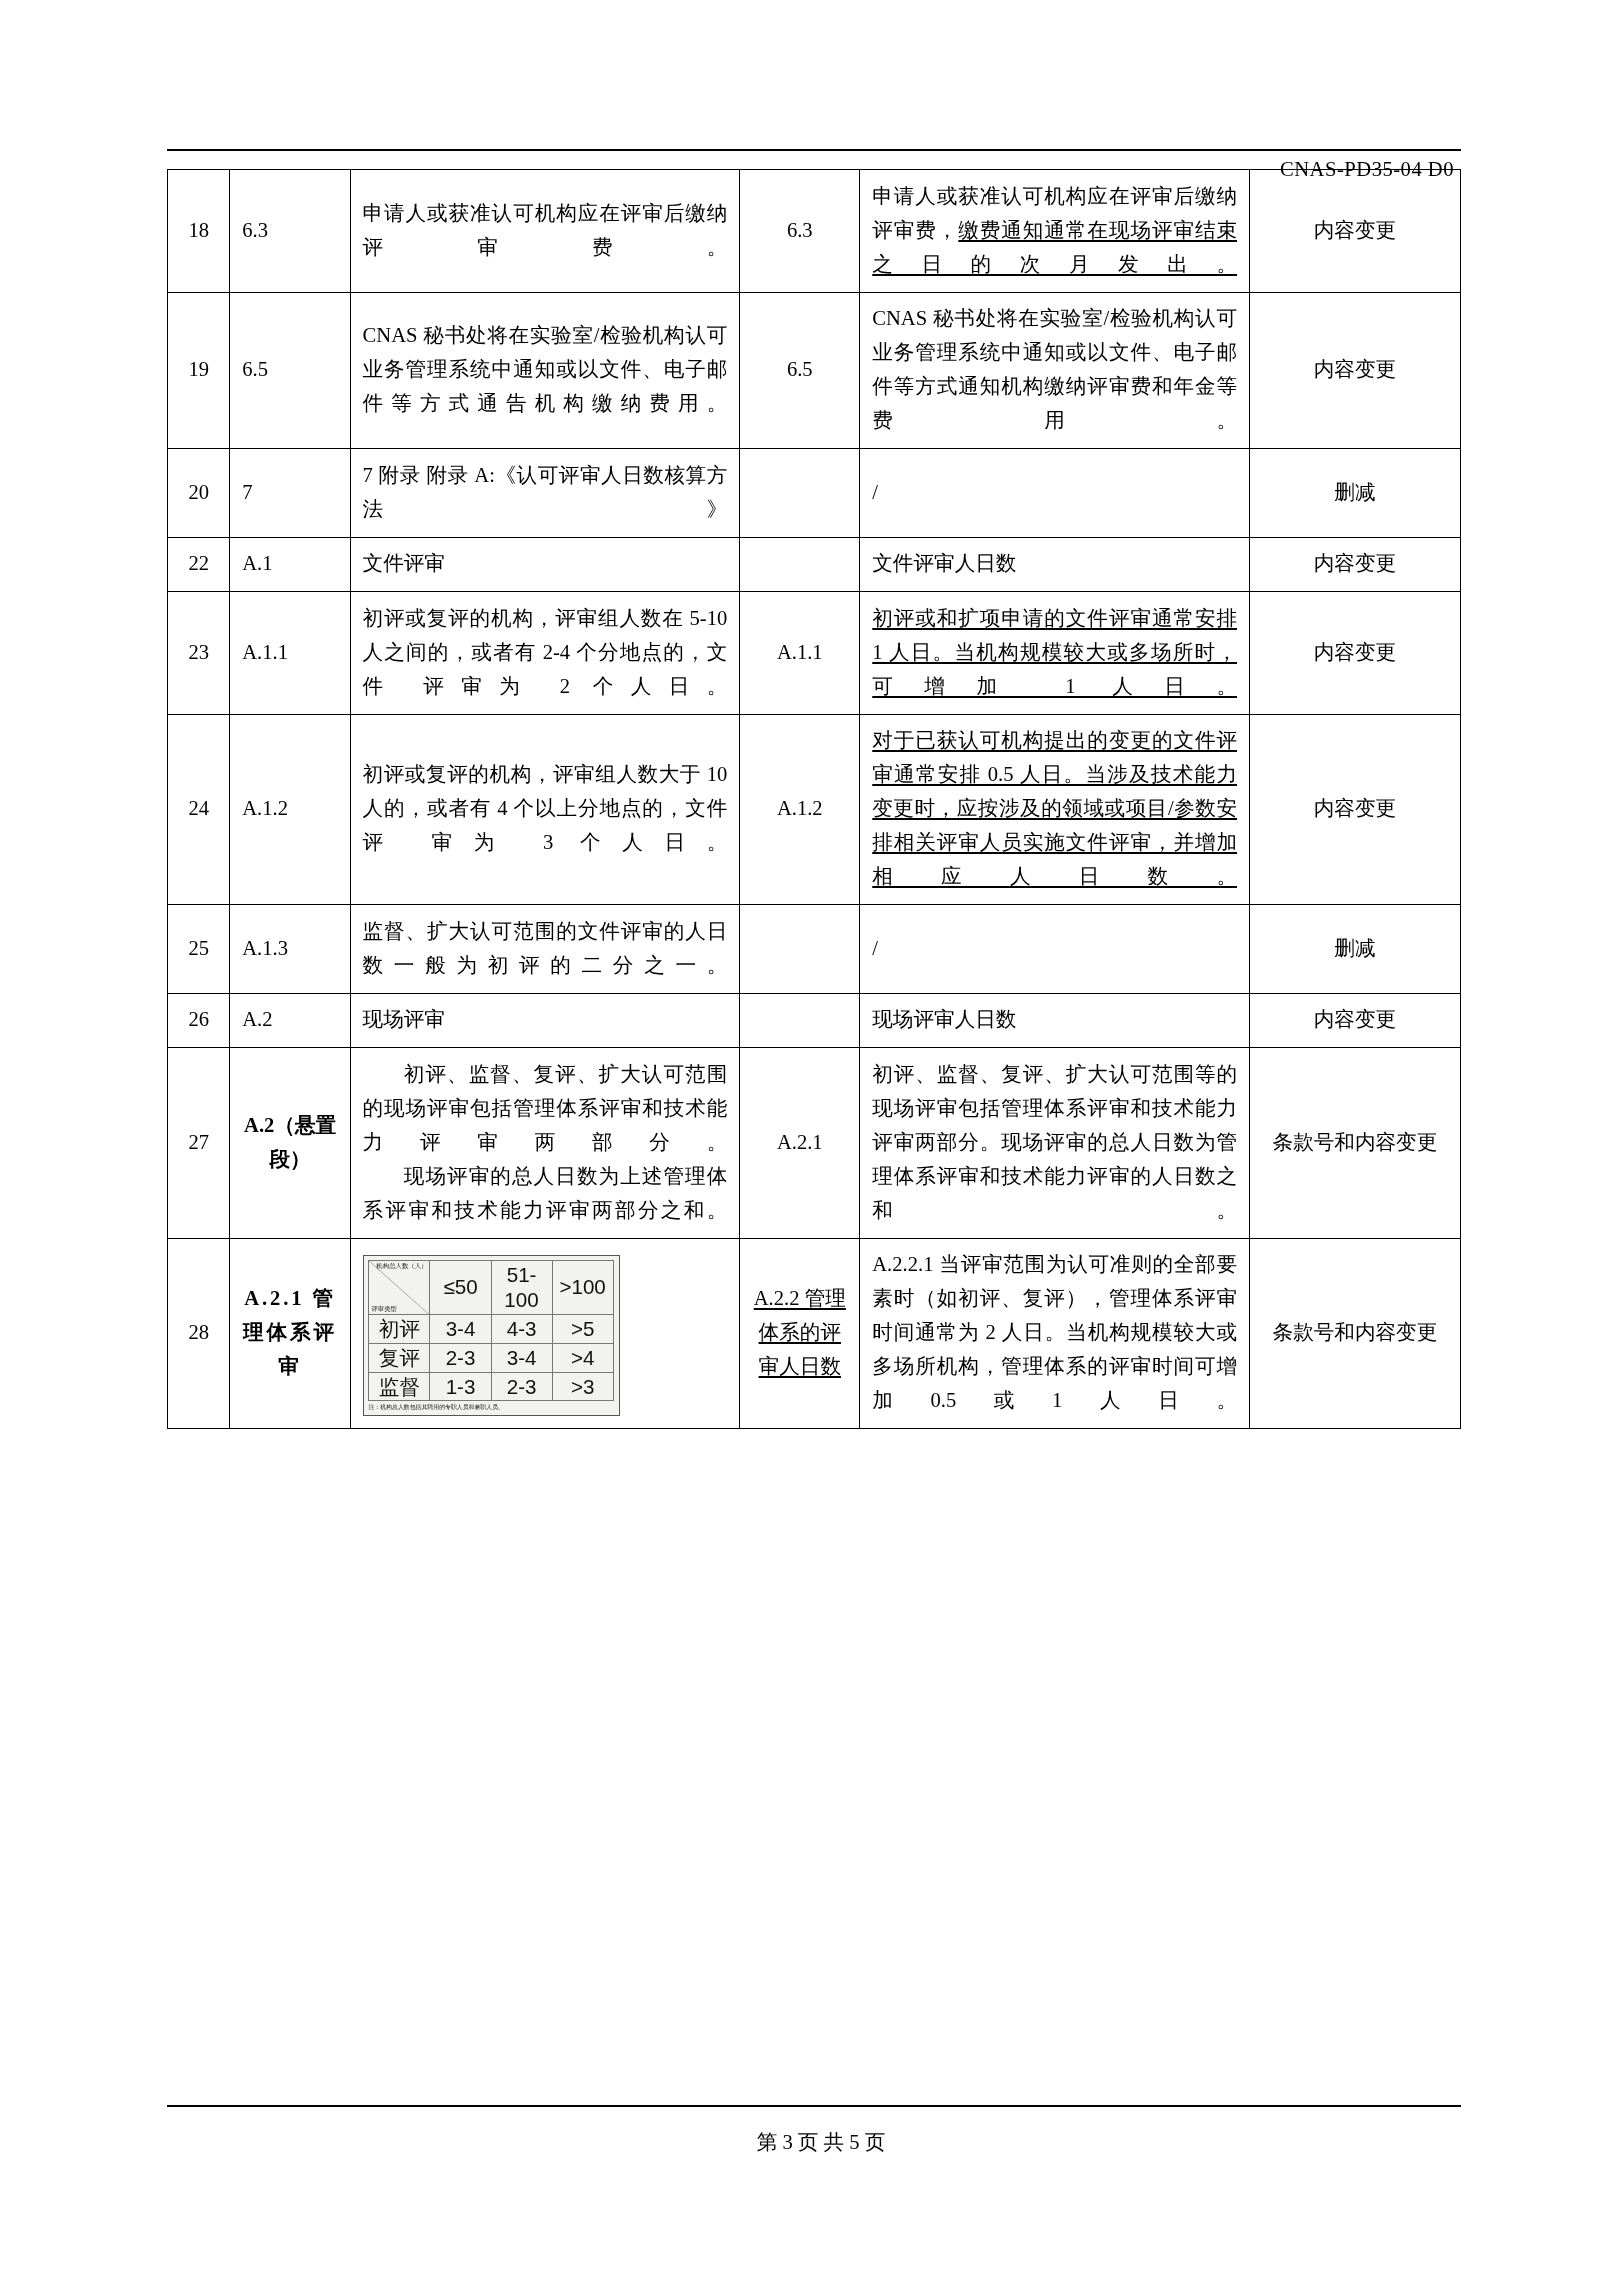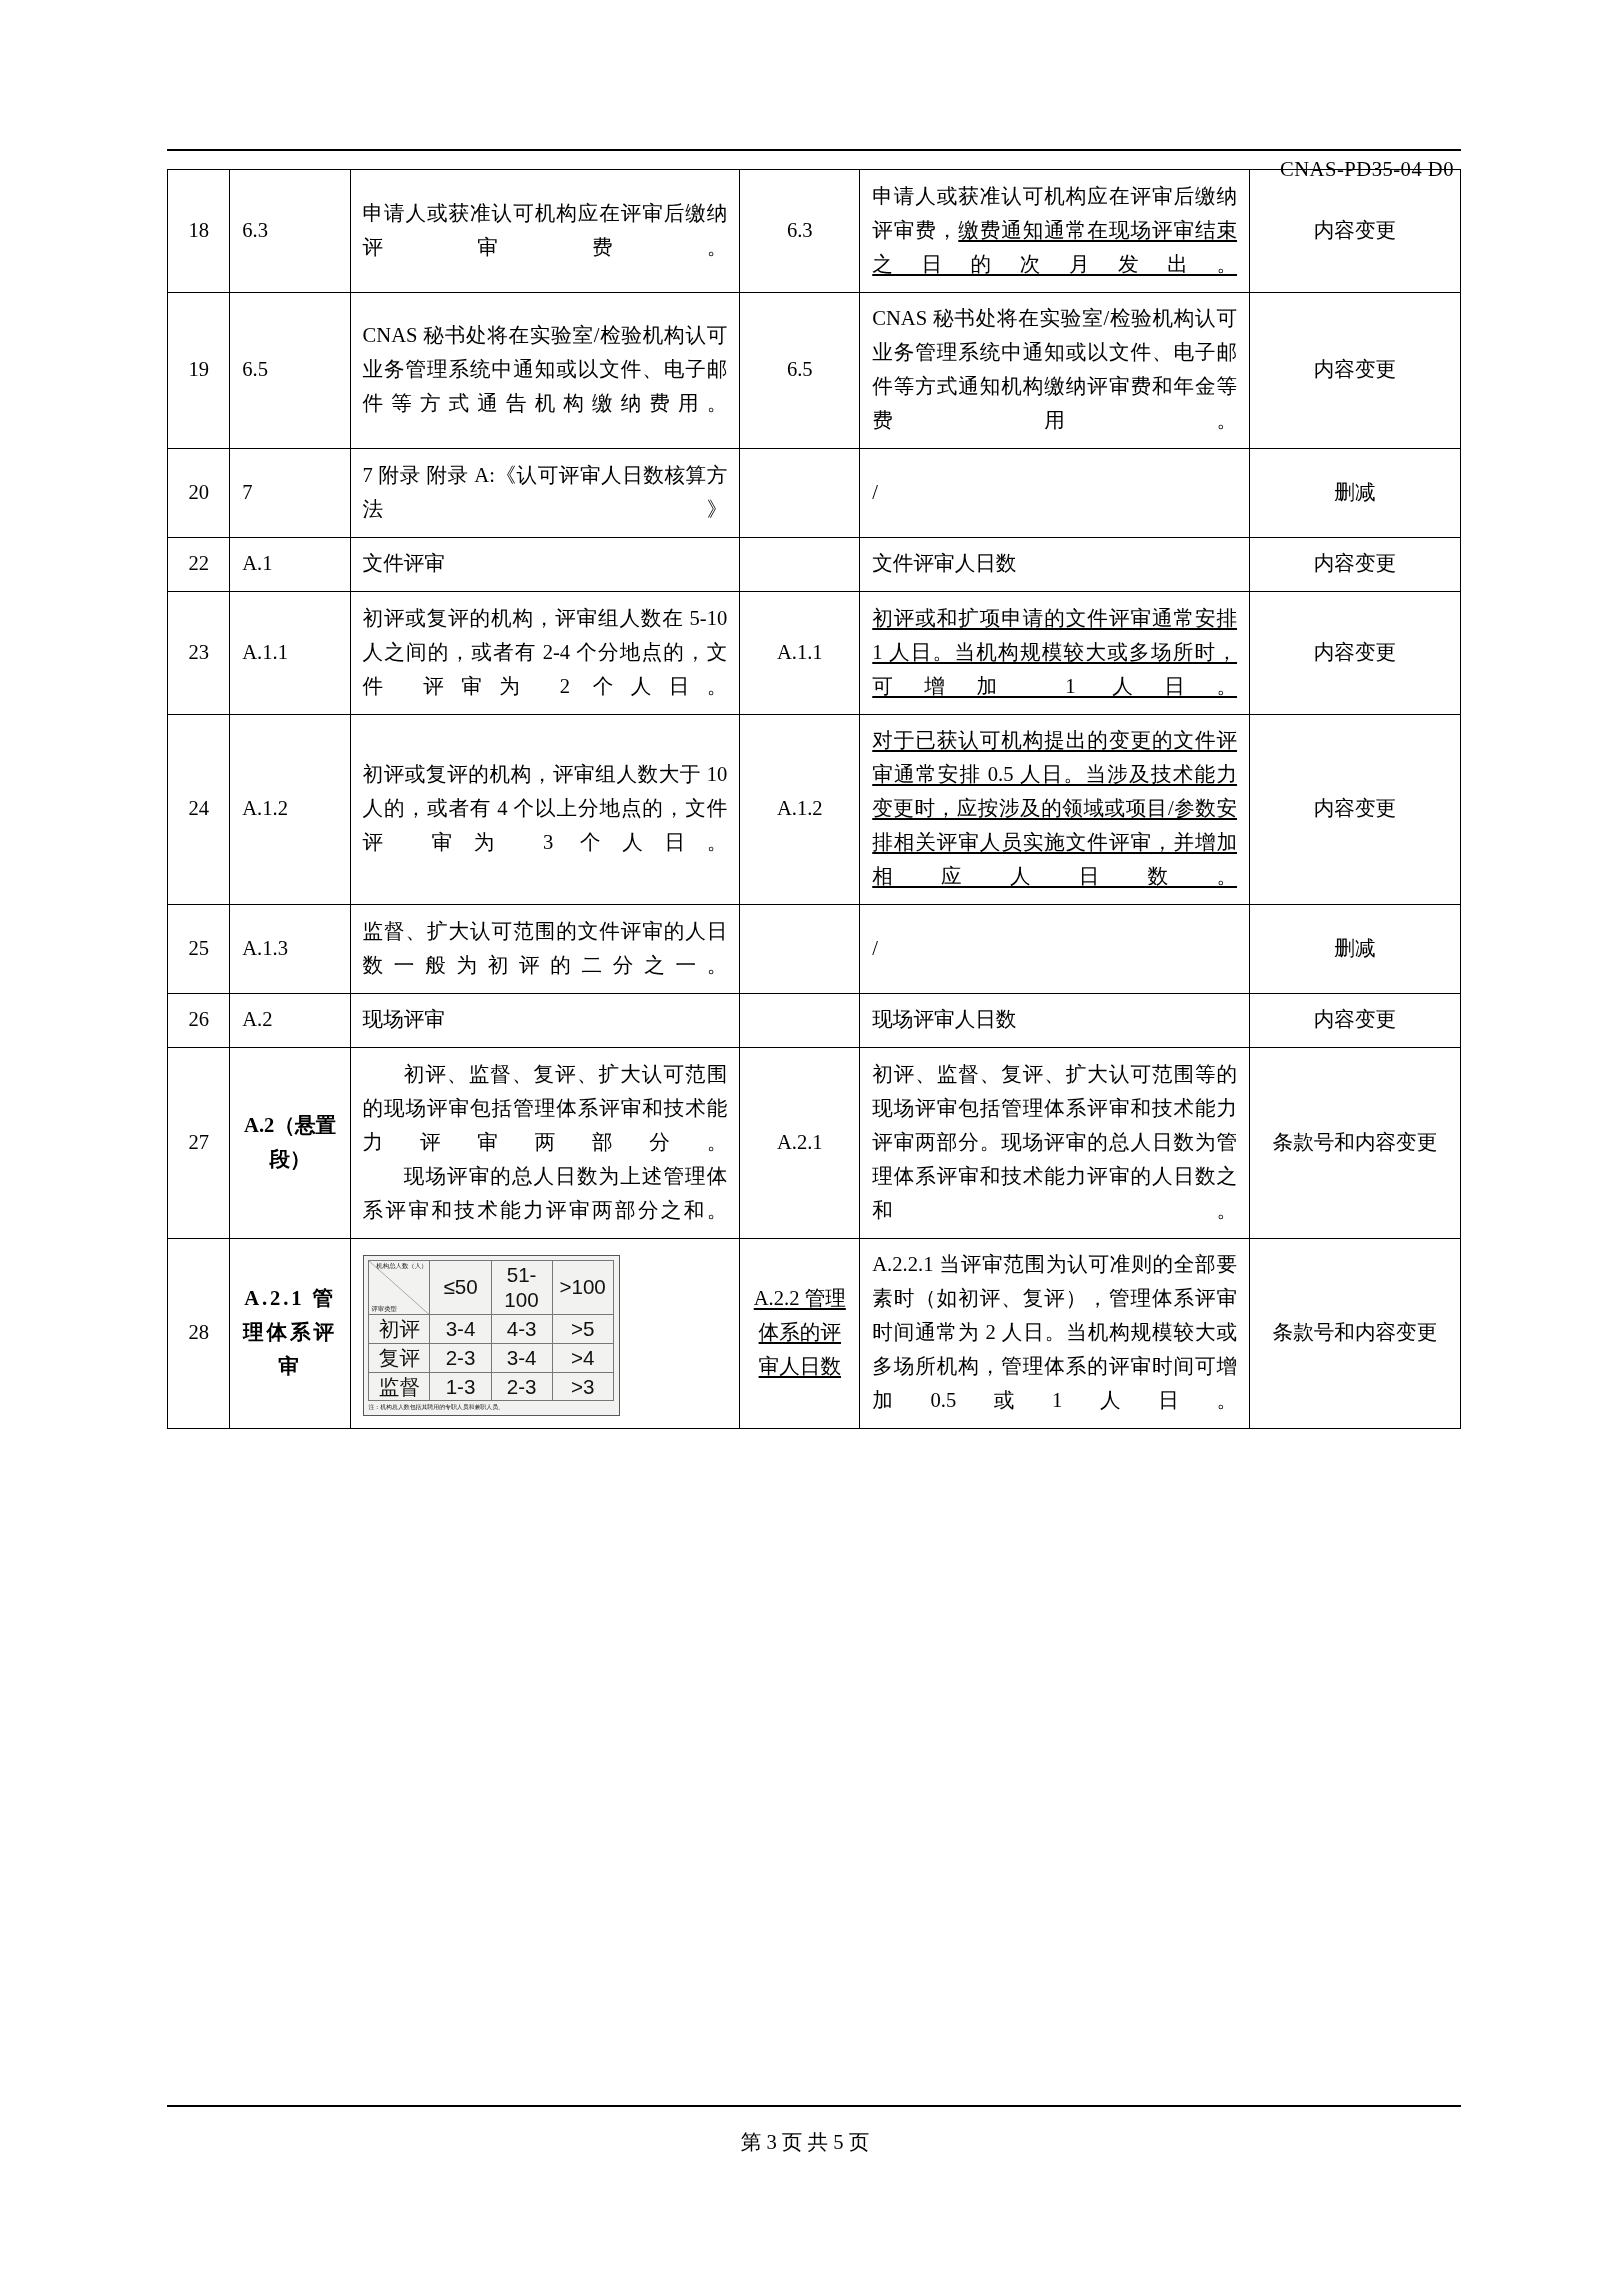--- a/index.html
+++ b/index.html
@@ -114,21 +114,21 @@
     position: absolute;
     bottom: 186px;
     left: 167px;
     width: 1294px;
     height: 2px;
     background: #000000;
   }
   .footer {
     position: absolute;
     bottom: 137px;
-    left: 158px;
+    left: 174px;
     width: 1294px;
     text-align: center;
     font-size: 20.6px;
   }
 </style>
 </head>
 <body>
 
 <div class="page">
 

